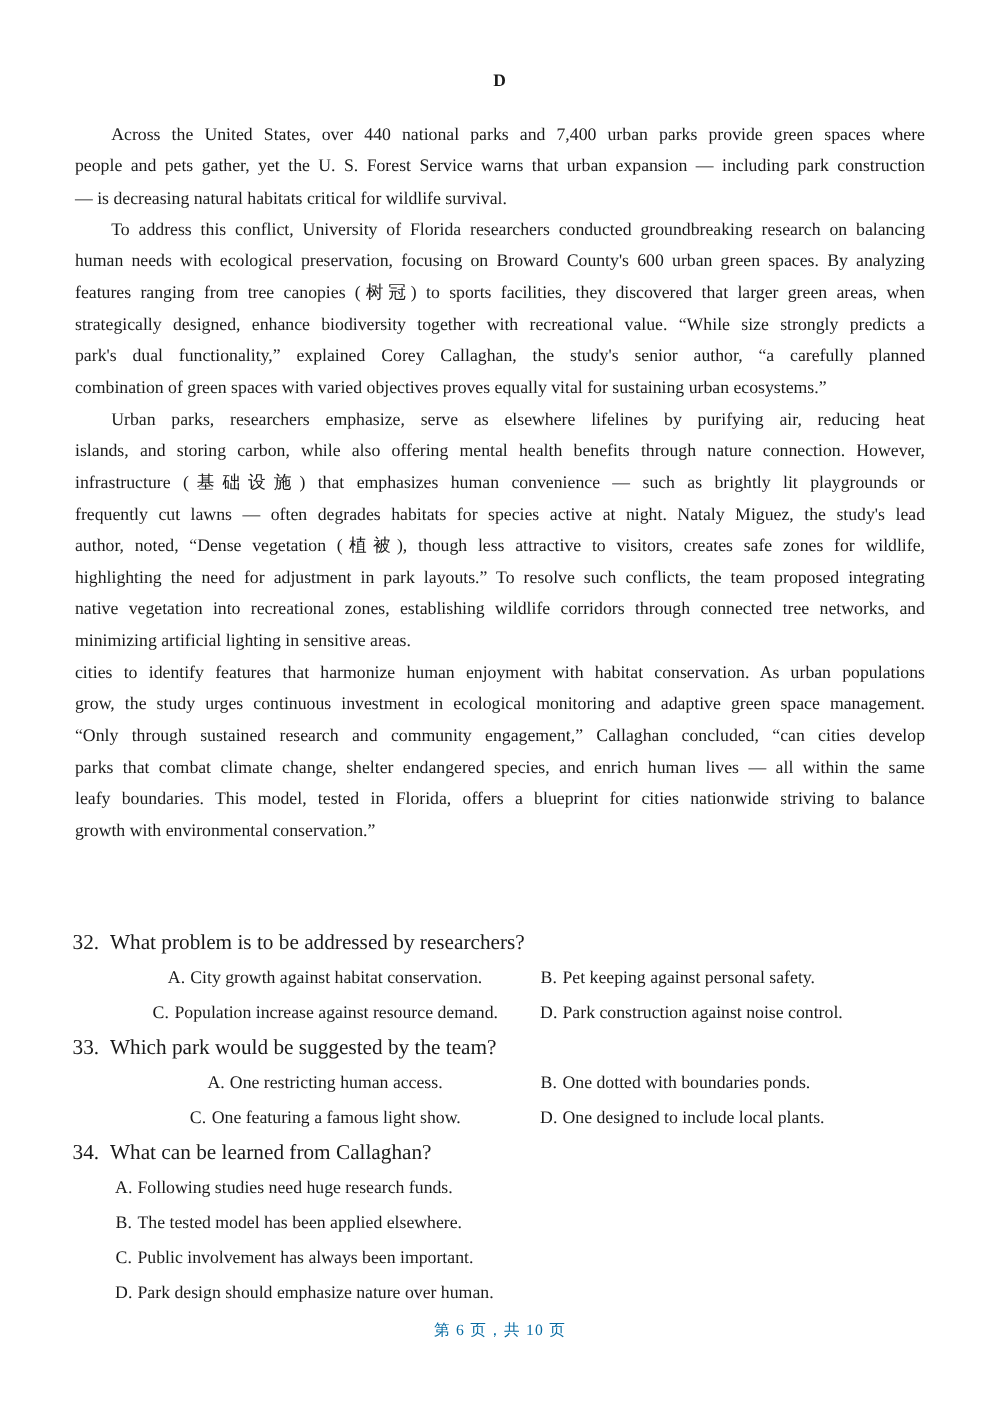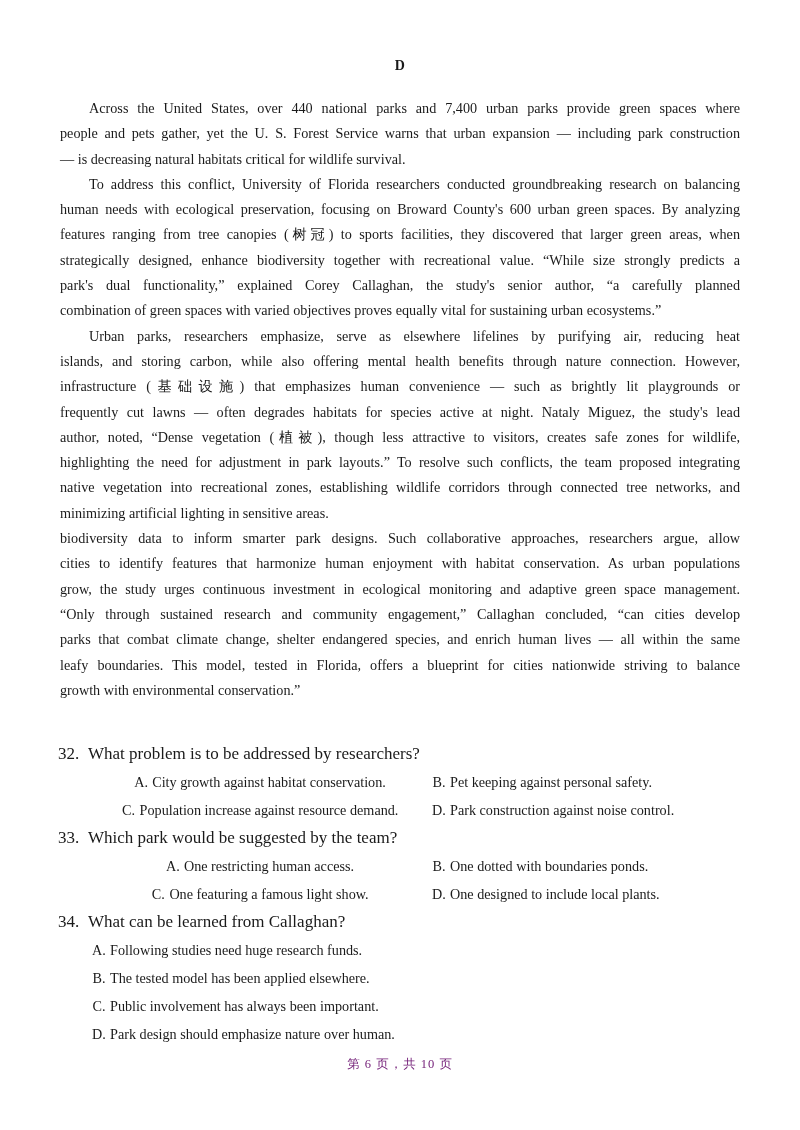--- a/index.html
+++ b/index.html
@@ -22,21 +22,21 @@
   .line.indent { padding-left: 29px; }
   .questions { position: absolute; left: 58px; top: 740px; width: 700px; }
   .q-stem { height: 28px; line-height: 28px; font-size: 17px; }
   .q-num { display: inline-block; width: 30px; }
   .opt-row { height: 28px; line-height: 28px; font-size: 14.2px; padding-left: 30px; display: flex; text-align: center; }
   .opt { display: inline-block; }
   .opt.half { width: 340px; }
   .opt-letter { display: inline-block; width: 22px; }
   .footer {
     position: absolute; top: 1056px; left: 0; width: 800px; text-align: center;
-    font-size: 12.5px; letter-spacing: 1px; color: #701a75;
+    font-size: 12.5px; letter-spacing: 1px; color: #0369a1;
   }
 </style>
 </head>
 <body>
 
 <div class="page">
 
   <div class="section-title">D</div>
 
   <div class="passage">
@@ -61,21 +61,20 @@
       <div class="line">islands, and storing carbon, while also offering mental health benefits through nature connection. However,</div>
       <div class="line">infrastructure (基础设施) that emphasizes human convenience — such as brightly lit playgrounds or</div>
       <div class="line">frequently cut lawns — often degrades habitats for species active at night. Nataly Miguez, the study's lead</div>
       <div class="line">author, noted, “Dense vegetation (植被), though less attractive to visitors, creates safe zones for wildlife,</div>
       <div class="line">highlighting the need for adjustment in park layouts.” To resolve such conflicts, the team proposed integrating</div>
       <div class="line">native vegetation into recreational zones, establishing wildlife corridors through connected tree networks, and</div>
       <div class="line last">minimizing artificial lighting in sensitive areas.</div>
     </div>
 
     <div>
-      <div class="line">biodiversity data to inform smarter park designs. Such collaborative approaches, researchers argue, allow</div>
       <div class="line">cities to identify features that harmonize human enjoyment with habitat conservation. As urban populations</div>
       <div class="line">grow, the study urges continuous investment in ecological monitoring and adaptive green space management.</div>
       <div class="line">“Only through sustained research and community engagement,” Callaghan concluded, “can cities develop</div>
       <div class="line">parks that combat climate change, shelter endangered species, and enrich human lives — all within the same</div>
       <div class="line">leafy boundaries. This model, tested in Florida, offers a blueprint for cities nationwide striving to balance</div>
       <div class="line last">growth with environmental conservation.”</div>
     </div>
   </div>
 
   <div class="questions">

